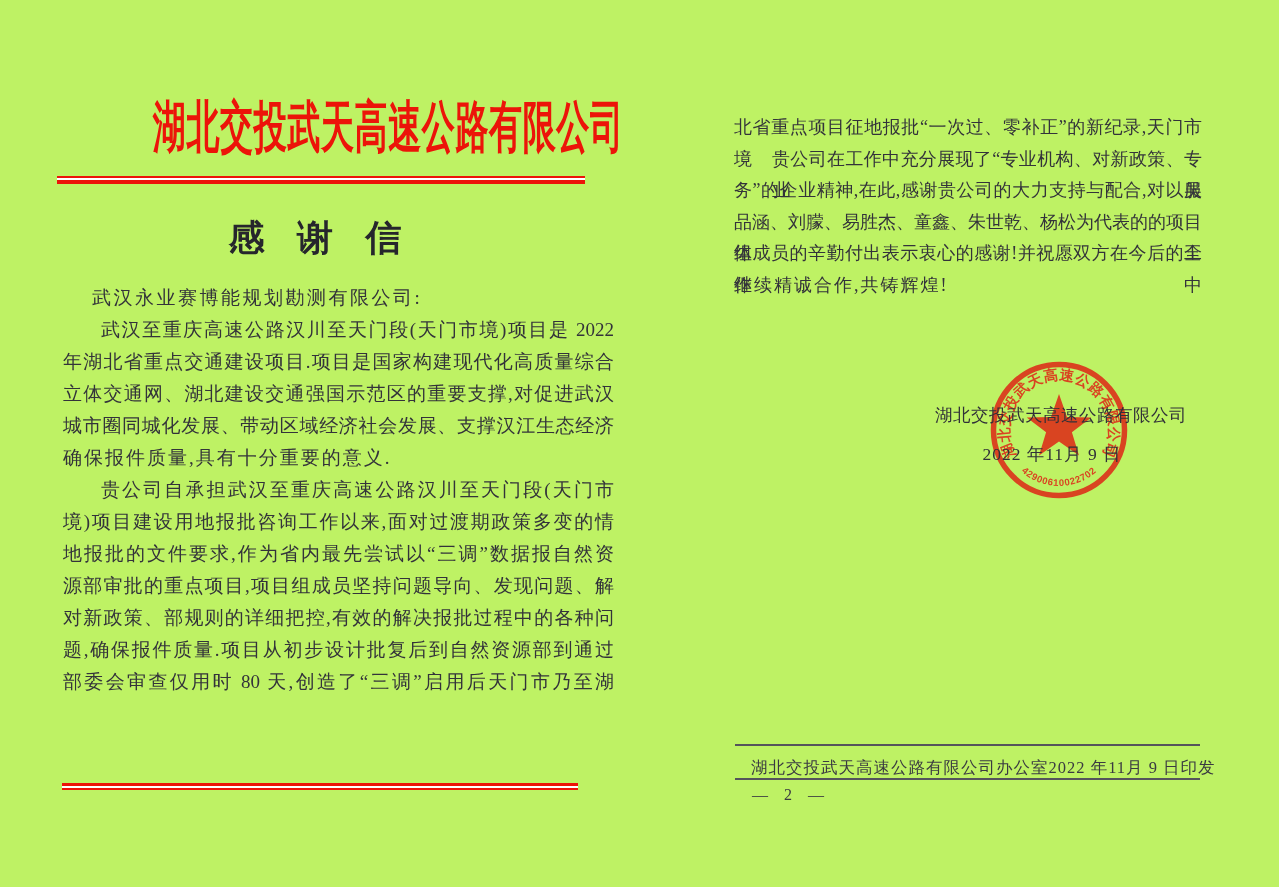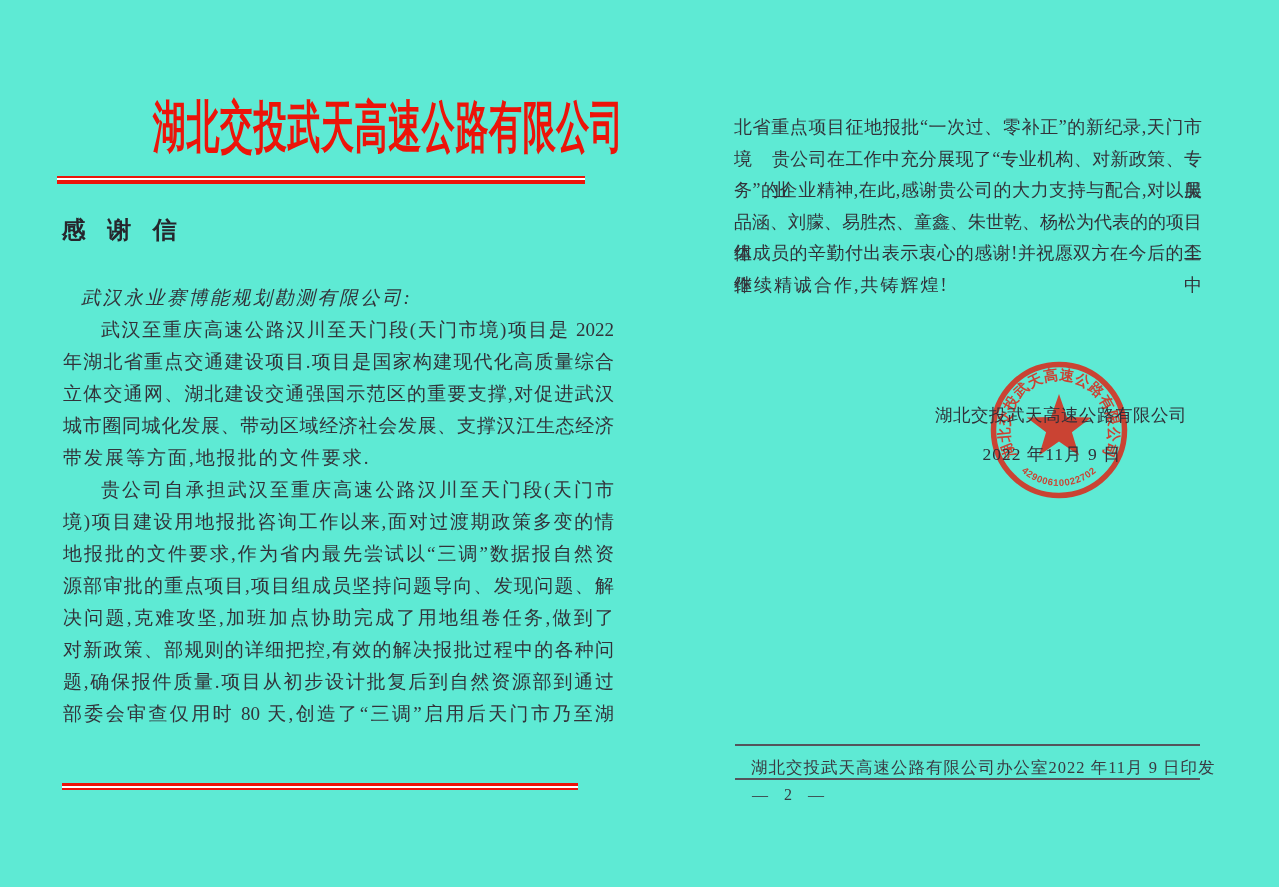--- a/index.html
+++ b/index.html
@@ -7,49 +7,49 @@
     --stamp-red:#df2415;
     --ink:#33333a;
   }
   html,body{margin:0;padding:0;}
   body{
     width:1279px;height:887px;background:#ffffff;overflow:hidden;
     font-family:"Liberation Serif","DejaVu Serif",serif;
     color:var(--ink);
     position:relative;
   }
-  .sheet{position:absolute;inset:0;background:#5eead4;}
+  .sheet{position:absolute;inset:0;background:#bef264;}
 
   
   .red-title{
     position:absolute;left:40px;top:92px;width:550px;height:70px;
     text-align:center;font-size:56px;line-height:70px;font-weight:bold;
     color:var(--accent-red);
     transform:scaleX(.59);transform-origin:50% 50%;
     white-space:nowrap;letter-spacing:1px;
   }
   .double-rule{
     position:absolute;left:57px;top:176px;width:528px;height:8px;
     background:linear-gradient(180deg,
       var(--accent-red) 0 2.5px,#ffffff 2.5px 4.2px,var(--accent-red) 4.2px 8px);
   }
   .letter-title{
     position:absolute;left:40px;top:214px;width:550px;
-    font-size:24px;font-weight:700;color:#26262c;
+    text-align:center;font-size:36px;font-weight:700;color:#26262c;
     letter-spacing:.9em;padding-left:.9em;box-sizing:border-box;
     white-space:nowrap;
   }
   .body-block{position:absolute;font-size:19px;color:var(--ink);}
   .body-left{left:63px;top:282px;width:551px;}
   .body-right{left:734px;top:112px;width:468px;font-size:18px;}
   .line{height:32px;line-height:32px;text-align:left;}
   .body-right .line{height:31.6px;line-height:31.6px;}
   .line.j{text-align:justify;text-align-last:justify;}
   .line.ind{padding-left:38px;}
-  .line.salutation{margin-left:18px;letter-spacing:2.5px;font-style:italic;}
+  .line.salutation{margin-left:29px;letter-spacing:2.5px;}
   .line.loose{letter-spacing:2px;}
   .bottom-red-rule{
     position:absolute;left:62px;top:783px;width:516px;height:6.5px;
     background:linear-gradient(180deg,
       var(--accent-red) 0 3px,#ffffff 3px 4.6px,var(--accent-red) 4.6px 6.5px);
   }
 
   
   .sig-company{
     position:absolute;left:935px;top:403px;width:260px;
@@ -87,26 +87,25 @@
   <div class="double-rule"></div>
 
   <div class="letter-title">感谢信</div>
 
   <div class="body-block body-left">
       <div class="line salutation">武汉永业赛博能规划勘测有限公司:</div>
       <div class="line j ind">武汉至重庆高速公路汉川至天门段(天门市境)项目是 2022</div>
       <div class="line j">年湖北省重点交通建设项目.项目是国家构建现代化高质量综合</div>
       <div class="line j">立体交通网、湖北建设交通强国示范区的重要支撑,对促进武汉</div>
       <div class="line j">城市圈同城化发展、带动区域经济社会发展、支撑汉江生态经济</div>
-      <div class="line loose">带发展等方面,地报批的文件要求.</div>
+      <div class="line loose">确保报件质量,具有十分重要的意义.</div>
       <div class="line j ind">贵公司自承担武汉至重庆高速公路汉川至天门段(天门市</div>
       <div class="line j">境)项目建设用地报批咨询工作以来,面对过渡期政策多变的情</div>
       <div class="line j">地报批的文件要求,作为省内最先尝试以“三调”数据报自然资</div>
       <div class="line j">源部审批的重点项目,项目组成员坚持问题导向、发现问题、解</div>
-      <div class="line j">决问题,克难攻坚,加班加点协助完成了用地组卷任务,做到了</div>
       <div class="line j">对新政策、部规则的详细把控,有效的解决报批过程中的各种问</div>
       <div class="line j">题,确保报件质量.项目从初步设计批复后到自然资源部到通过</div>
       <div class="line j">部委会审查仅用时 80 天,创造了“三调”启用后天门市乃至湖</div>
     </div>
 
   <div class="bottom-red-rule"></div>
 
   <div class="body-block body-right">
       <div class="line j">北省重点项目征地报批“一次过、零补正”的新纪录,天门市境</div>
       <div class="line j ind">贵公司在工作中充分展现了“专业机构、对新政策、专业服</div>

